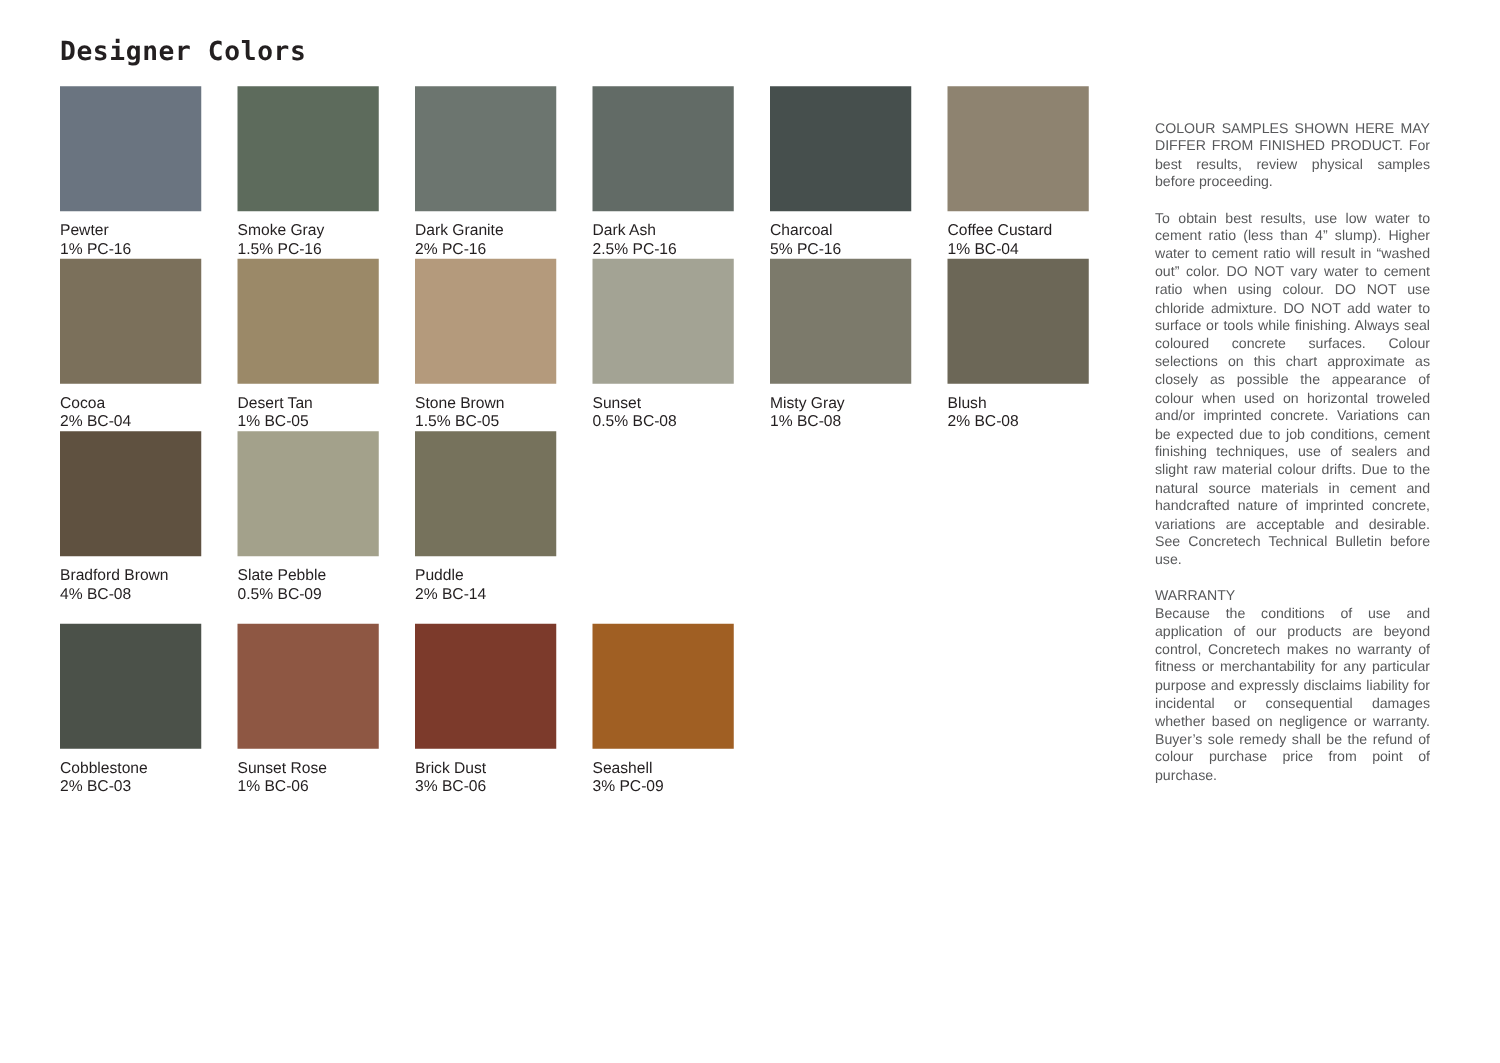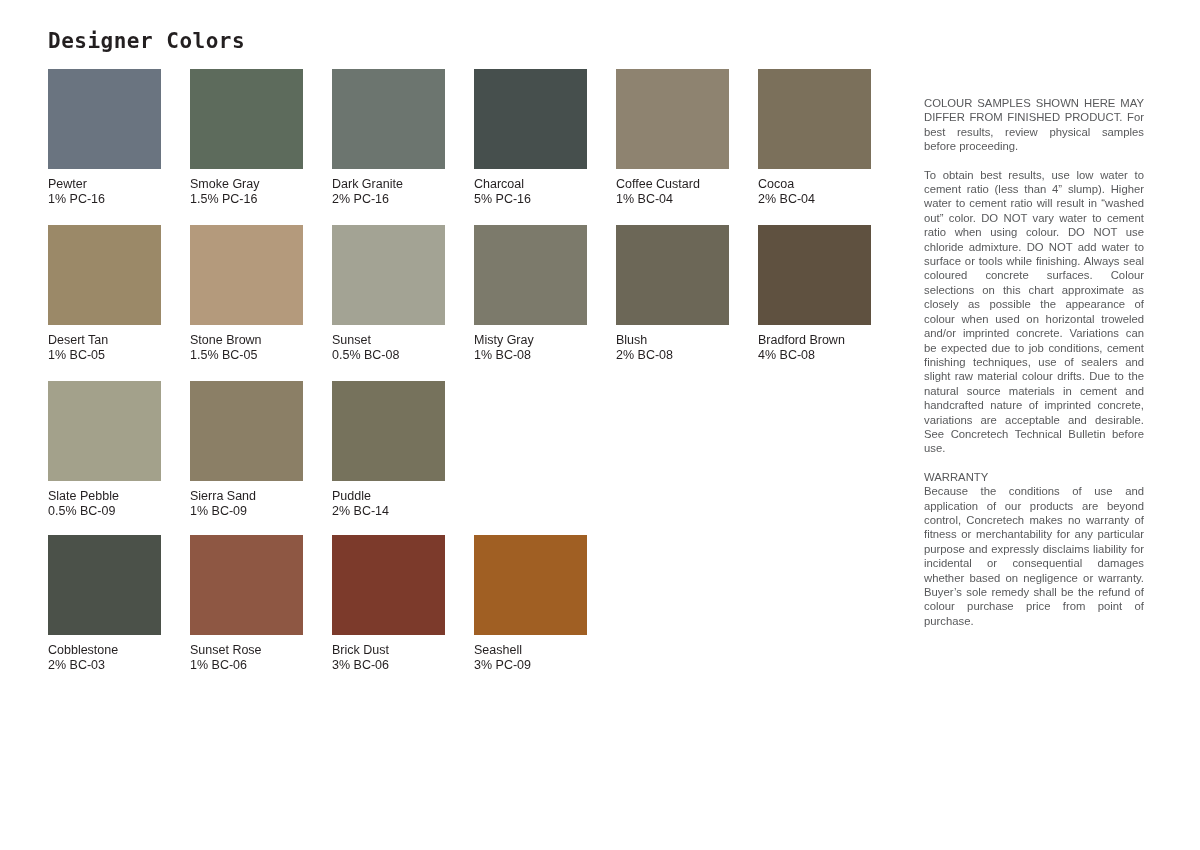--- a/index.html
+++ b/index.html
@@ -36,21 +36,20 @@
     letter-spacing: 0.5px;
     color: #231f20;
     margin: 0;
     line-height: 1.1;
   }
 
   .grid {
     display: grid;
     grid-template-columns: repeat(6, 142px);
     grid-auto-rows: auto;
-    row-gap: 18px;
     margin-top: 16px;
   }
 
   .swatch-cell {
     width: 142px;
   }
 
   .chip {
     width: 113px;
     height: 100px;
@@ -112,20 +111,25 @@
           <div class="chip" style="background: rgb(93, 107, 92);"></div>
           <div class="chip-name">Smoke Gray</div>
           <div class="chip-code">1.5% PC-16</div>
         </div>
         <div class="swatch-cell">
           <div class="chip" style="background: rgb(108, 117, 111);"></div>
           <div class="chip-name">Dark Granite</div>
           <div class="chip-code">2% PC-16</div>
         </div>
         <div class="swatch-cell">
+          <div class="chip" style="background: rgb(98, 107, 102);"></div>
+          <div class="chip-name">Dark Ash</div>
+          <div class="chip-code">2.5% PC-16</div>
+        </div>
+        <div class="swatch-cell">
           <div class="chip" style="background: rgb(70, 79, 77);"></div>
           <div class="chip-name">Charcoal</div>
           <div class="chip-code">5% PC-16</div>
         </div>
         <div class="swatch-cell">
           <div class="chip" style="background: rgb(142, 131, 112);"></div>
           <div class="chip-name">Coffee Custard</div>
           <div class="chip-code">1% BC-04</div>
         </div>
         <div class="swatch-cell">
@@ -160,25 +164,20 @@
         </div>
         <div class="swatch-cell">
           <div class="chip" style="background: rgb(95, 81, 64);"></div>
           <div class="chip-name">Bradford Brown</div>
           <div class="chip-code">4% BC-08</div>
         </div>
         <div class="swatch-cell">
           <div class="chip" style="background: rgb(163, 161, 139);"></div>
           <div class="chip-name">Slate Pebble</div>
           <div class="chip-code">0.5% BC-09</div>
-        </div>
-        <div class="swatch-cell">
-          <div class="chip" style="background: rgb(139, 127, 102);"></div>
-          <div class="chip-name">Sierra Sand</div>
-          <div class="chip-code">1% BC-09</div>
         </div>
         <div class="swatch-cell">
           <div class="chip" style="background: rgb(118, 114, 92);"></div>
           <div class="chip-name">Puddle</div>
           <div class="chip-code">2% BC-14</div>
         </div>
       </div>
 
 
     <div class="grid" id="grid-other">

